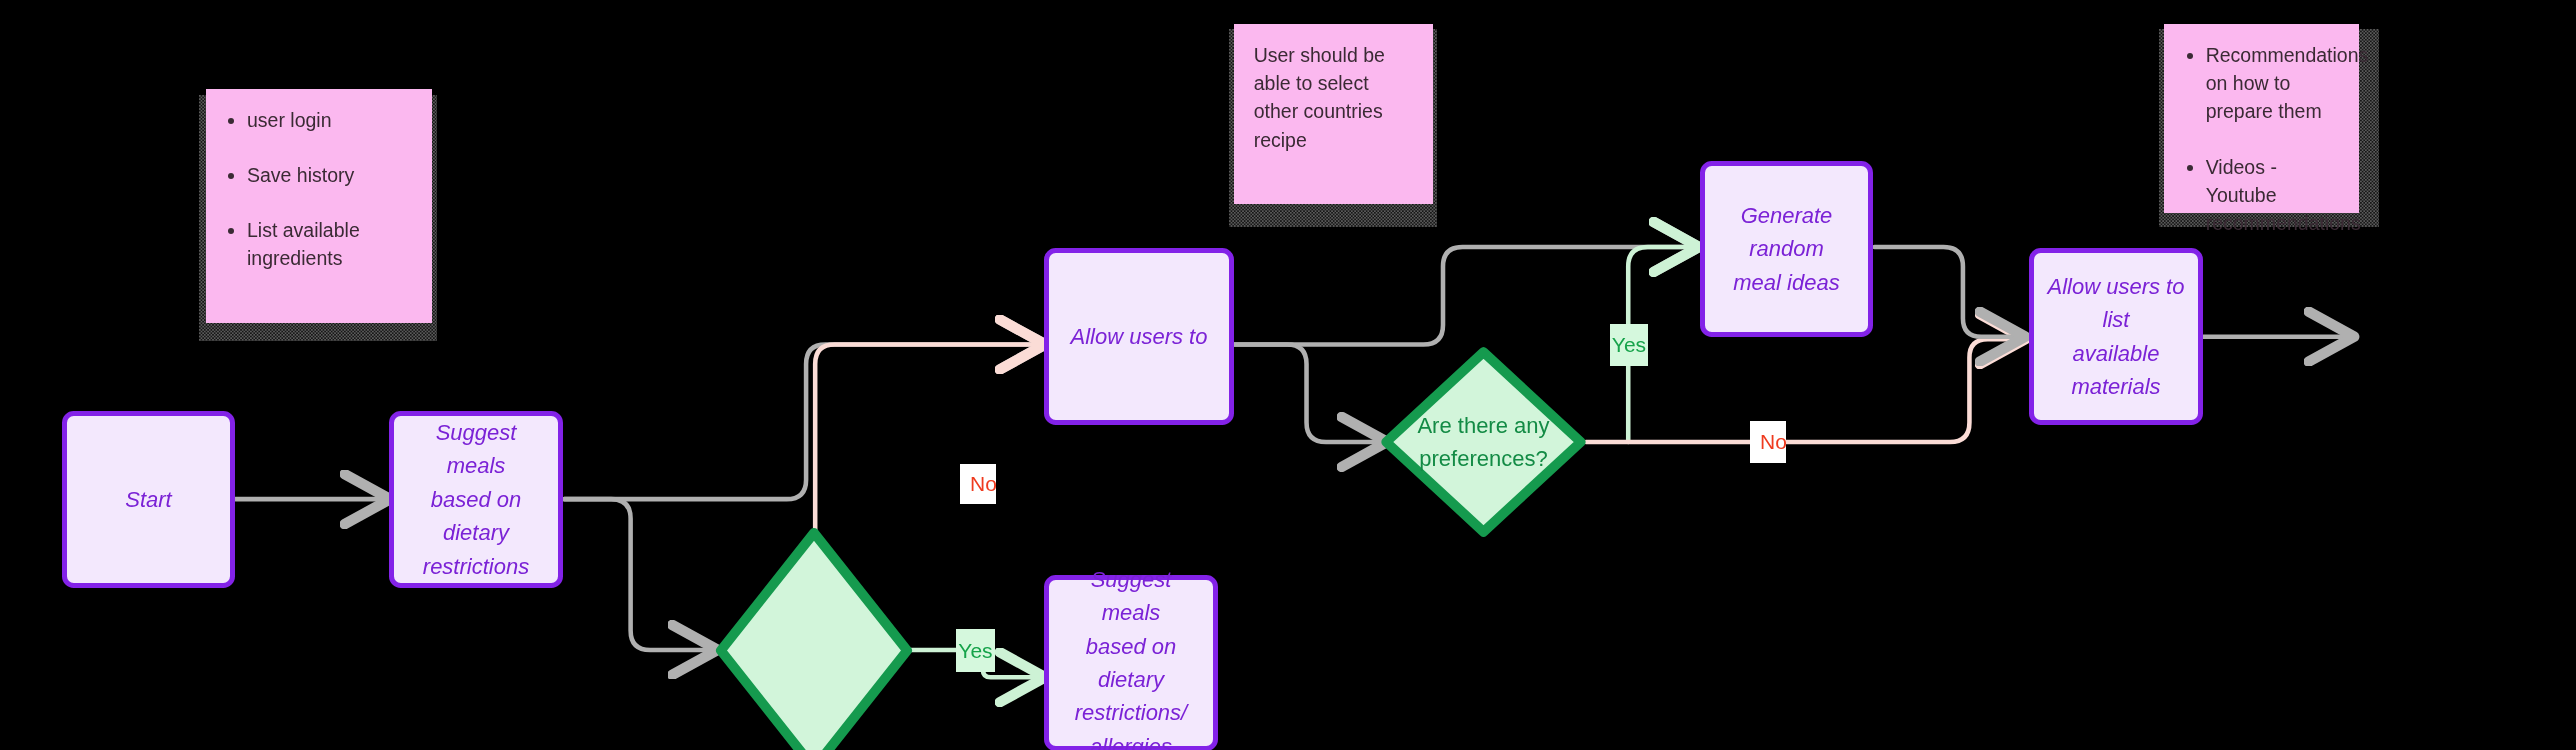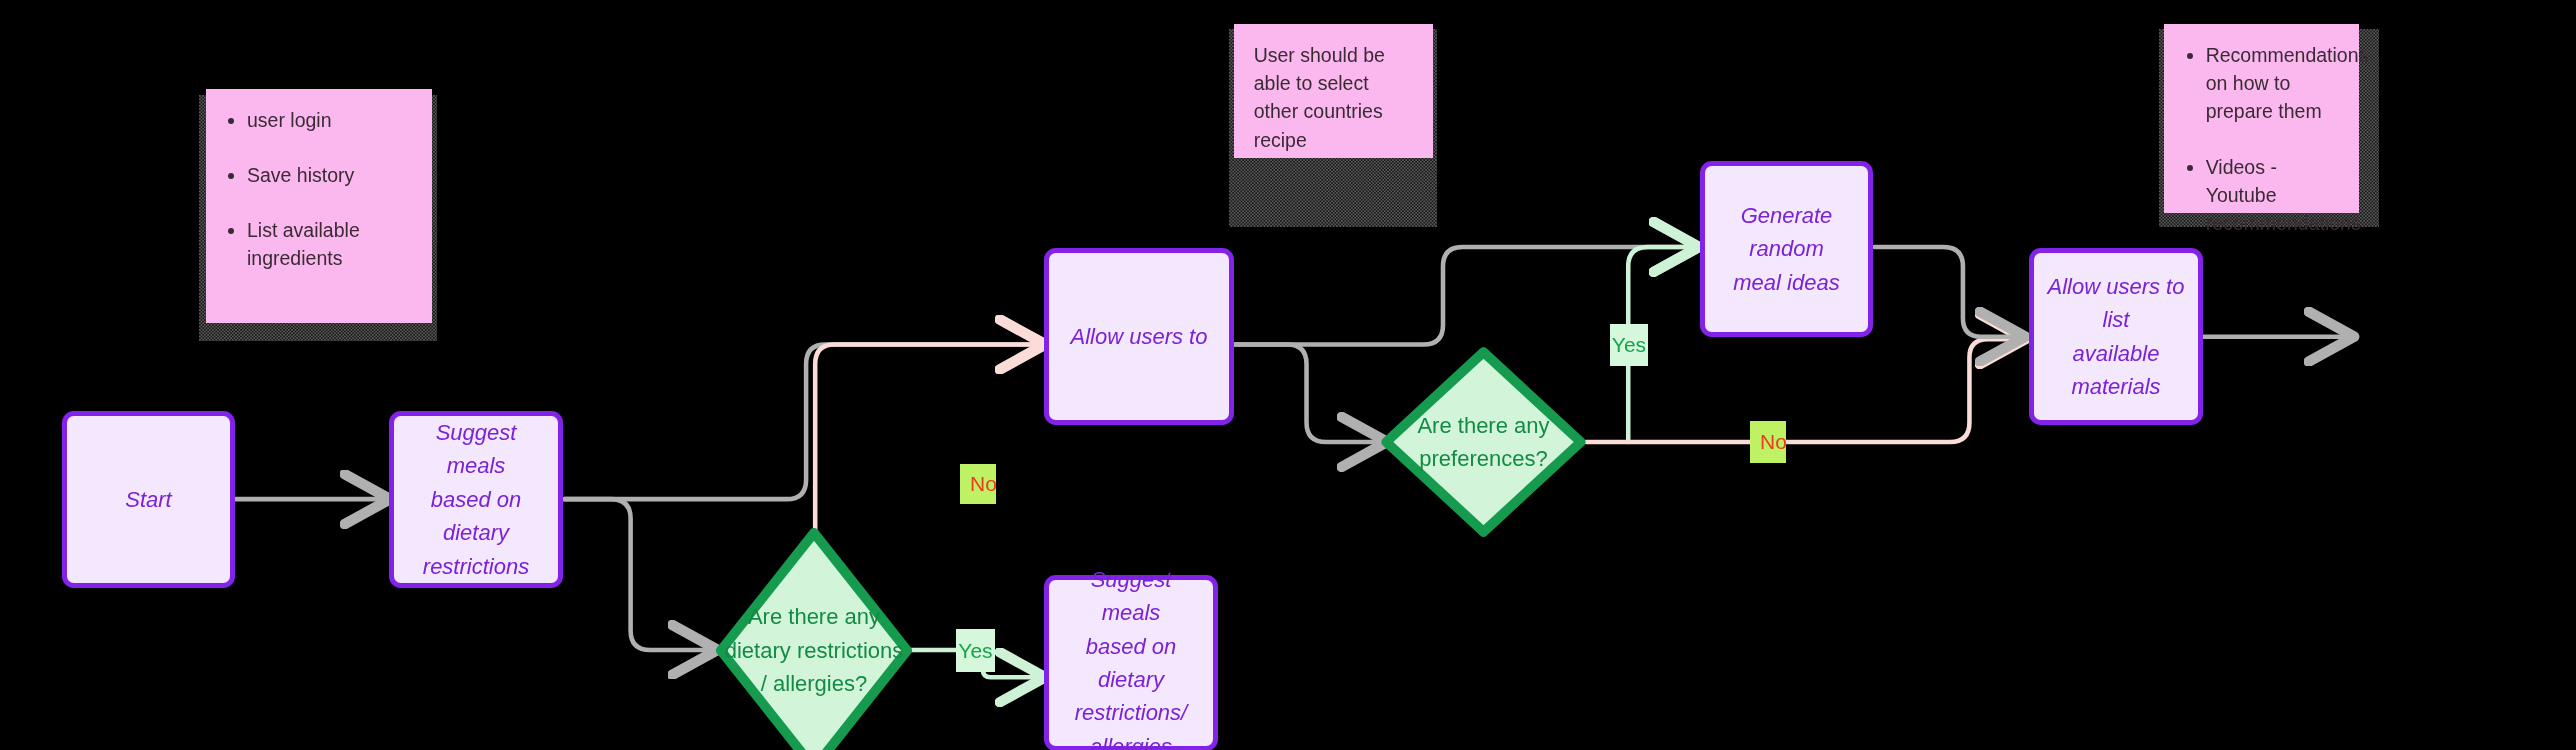--- a/index.html
+++ b/index.html
@@ -71,21 +71,21 @@
 
   
   .elabel{
     position:absolute;
     display:flex;align-items:center;justify-content:center;
     border-radius:0;
     font-size:21px;
     box-sizing:border-box;
   }
   .elabel.yes{background:#d5f8dd;color:#16a34a;}
-  .elabel.no{background:#bef264;color:#ef3b1f;padding-left:11px;}
+  .elabel.no{background:#ffffff;color:#ef3b1f;padding-left:11px;}
 </style>
 </head>
 <body>
 
 <div id="canvas">
 
   <svg class="edges" viewBox="0 0 3963 1154">
     <defs>
       <marker id="ah-gray" markerWidth="13" markerHeight="13" refX="9" refY="6.5" orient="auto">
         <path d="M1,1 L11,6.5 L1,12" fill="none" stroke="#b0b0b0" stroke-width="2.3" stroke-linecap="round" stroke-linejoin="round"></path>
@@ -130,21 +130,21 @@
       <ul>
         <li>user login</li>
         <li>Save history</li>
         <li>List available ingredients</li>
       </ul>
     </div>
   </div>
 
   <div class="sticky-wrap" style="left:1229px;top:29px;width:208px;height:198px;">
     <div class="sticky-shadow"></div>
-    <div class="sticky" style="left:5.2px;top:-5.2px;width:199px;height:134px;">
+    <div class="sticky" style="left:5.2px;top:-5.2px;width:199px;height:180px;">
       <p>User should be able to select other countries recipe</p>
     </div>
   </div>
 
   <div class="sticky-wrap" style="left:2159px;top:29px;width:220px;height:198px;">
     <div class="sticky-shadow"></div>
     <div class="sticky" style="left:5.2px;top:-5.2px;width:195px;height:189px;">
       <ul>
         <li>Recommendations on how to prepare them</li>
         <li>Videos - Youtube recommendations</li>
@@ -191,26 +191,20 @@
       <span>Allow users to list</span>
       <span>available materials</span>
     </div>
   </div>
 
 
   <div class="diamond" style="left:715px;top:527px;width:198px;height:247px;">
     <svg class="shape" viewBox="0 0 305 380" preserveAspectRatio="none">
       <polygon points="152.5,9 296,190 152.5,371 9,190" fill="#d2f5da" stroke="#159a4e" stroke-width="15" stroke-linejoin="round"></polygon>
     </svg>
-    <div class="dlabel">
-      <span>Are there</span>
-      <span>any dietary</span>
-      <span>restrictions</span>
-      <span>/ allergies?</span>
-    </div>
   </div>
 
   <div class="diamond" style="left:1381px;top:347px;width:205px;height:190px;">
     <svg class="shape" viewBox="0 0 315 292" preserveAspectRatio="none">
       <polygon points="157.5,8 307,146 157.5,284 8,146" fill="#d2f5da" stroke="#159a4e" stroke-width="15" stroke-linejoin="round"></polygon>
     </svg>
     <div class="dlabel">
       <span>Are there</span>
       <span>any</span>
       <span>preferences?</span>

